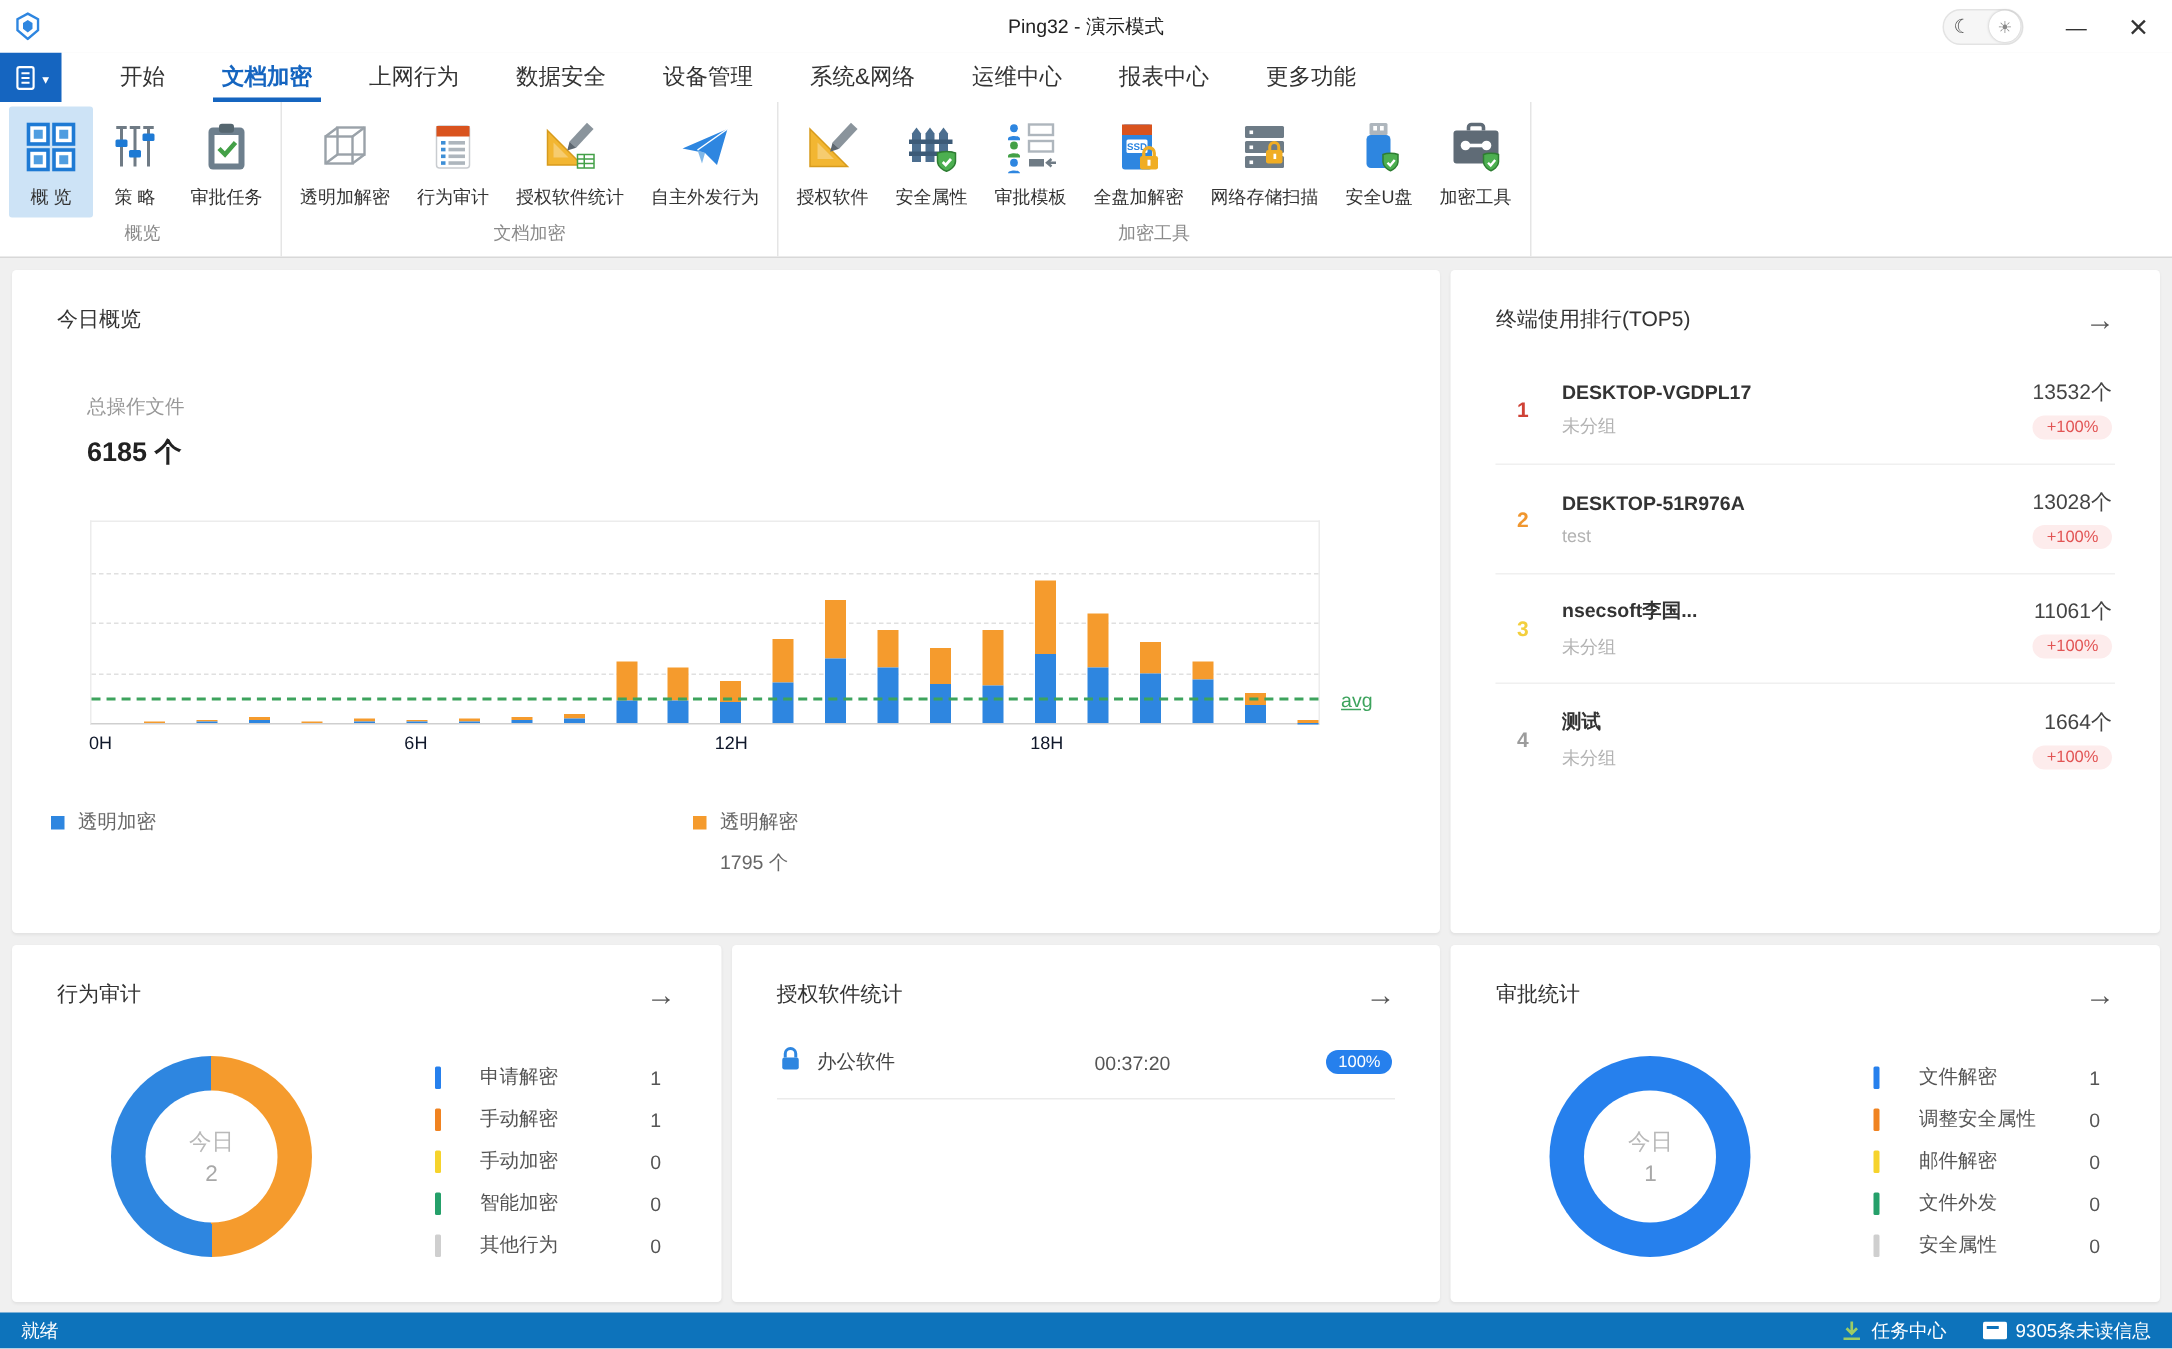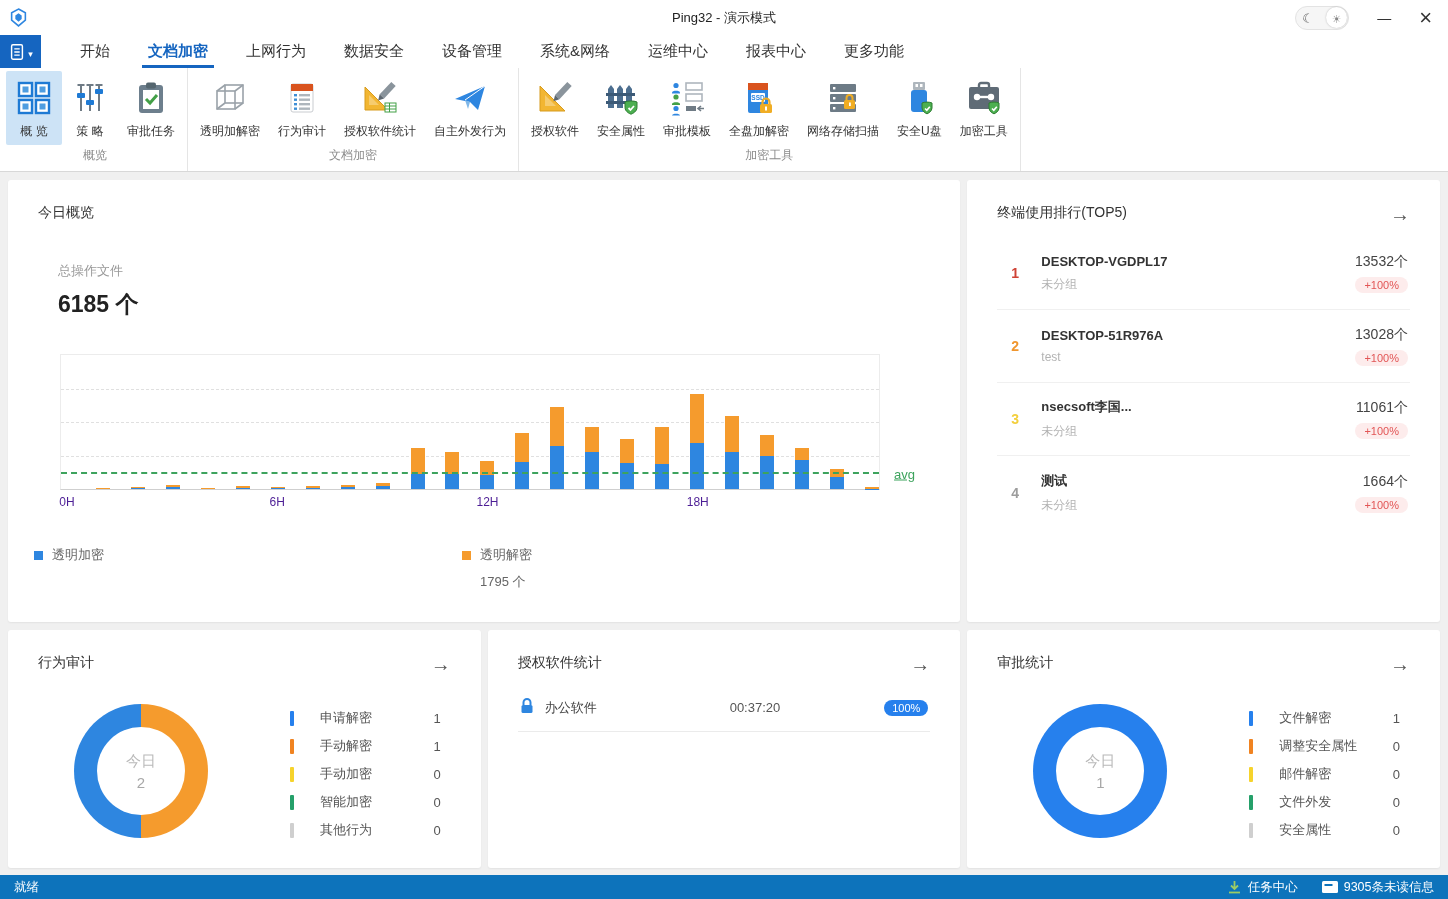--- a/index.html
+++ b/index.html
@@ -48,31 +48,31 @@
   .card { background:#fff; border-radius:3px; box-shadow:0 1px 2px rgba(0,0,0,.06); padding:24px 30px; overflow:hidden; }
   .card-head { display:flex; justify-content:space-between; align-items:flex-start; }
   .card-title { font-size:14px; color:#333; }
   .glyph-arrow::before { content:'\2192'; }
   .card-arrow { font-size:20px; color:#555; cursor:pointer; line-height:1; }
 
   
   .overview-card { grid-column:1 / 3; }
   .metric { margin-top:40px; margin-left:20px; }
   .metric-label { font-size:13px; color:#999; }
-  .metric-value { margin-top:9px; font-size:23px; font-weight:bold; color:#222; }
+  .metric-value { margin-top:9px; font-size:18px; font-weight:bold; color:#222; }
   .chart-wrap { margin-top:34px; margin-left:22px; width:820px; position:relative; }
   .plot { position:relative; height:136px; border:1px solid #ececec; border-bottom:1px solid #cfcfcf; }
   .gridline { position:absolute; left:0; right:0; border-top:1px dashed #e0e0e0; }
   .g25 { top:25%; } .g50 { top:50%; } .g75 { top:75%; }
   .avgline { position:absolute; left:0; right:0; border-top:2px dashed #3da35d; }
   .avg-label { position:absolute; right:-36px; transform:translateY(-50%); font-size:13px; color:#3da35d;text-decoration:underline; }
   .bars { position:absolute; left:0; right:0; top:0; bottom:0; display:flex; justify-content:space-between; align-items:flex-end; }
   .slot { width:14px; height:100%; display:flex; flex-direction:column; justify-content:flex-end; }
   .seg { width:100%; }
-  .xaxis { position:relative; height:20px; font-size:12px; color:#4c1d95; }
+  .xaxis { position:relative; height:20px; font-size:12px; color:#0f172a; }
   .xlab { position:absolute; top:5px; transform:translateX(-50%); }
   .chart-legend { margin-top:36px; display:flex; margin-left:-4px; }
   .cl-item { width:428px; }
   .cl-row1 { display:flex; align-items:center; gap:9px; font-size:13px; color:#666; }
   .cl-sq { width:9px; height:9px; }
   .cl-val { margin-left:18px; margin-top:9px; font-size:13px; color:#666; }
 
   
   .rank-list { margin-top:13px; }
   .rank-row { display:flex; align-items:center; min-height:73px; padding:0 2px 0 14px; border-bottom:1px solid #f0f0f0; cursor:pointer; }

